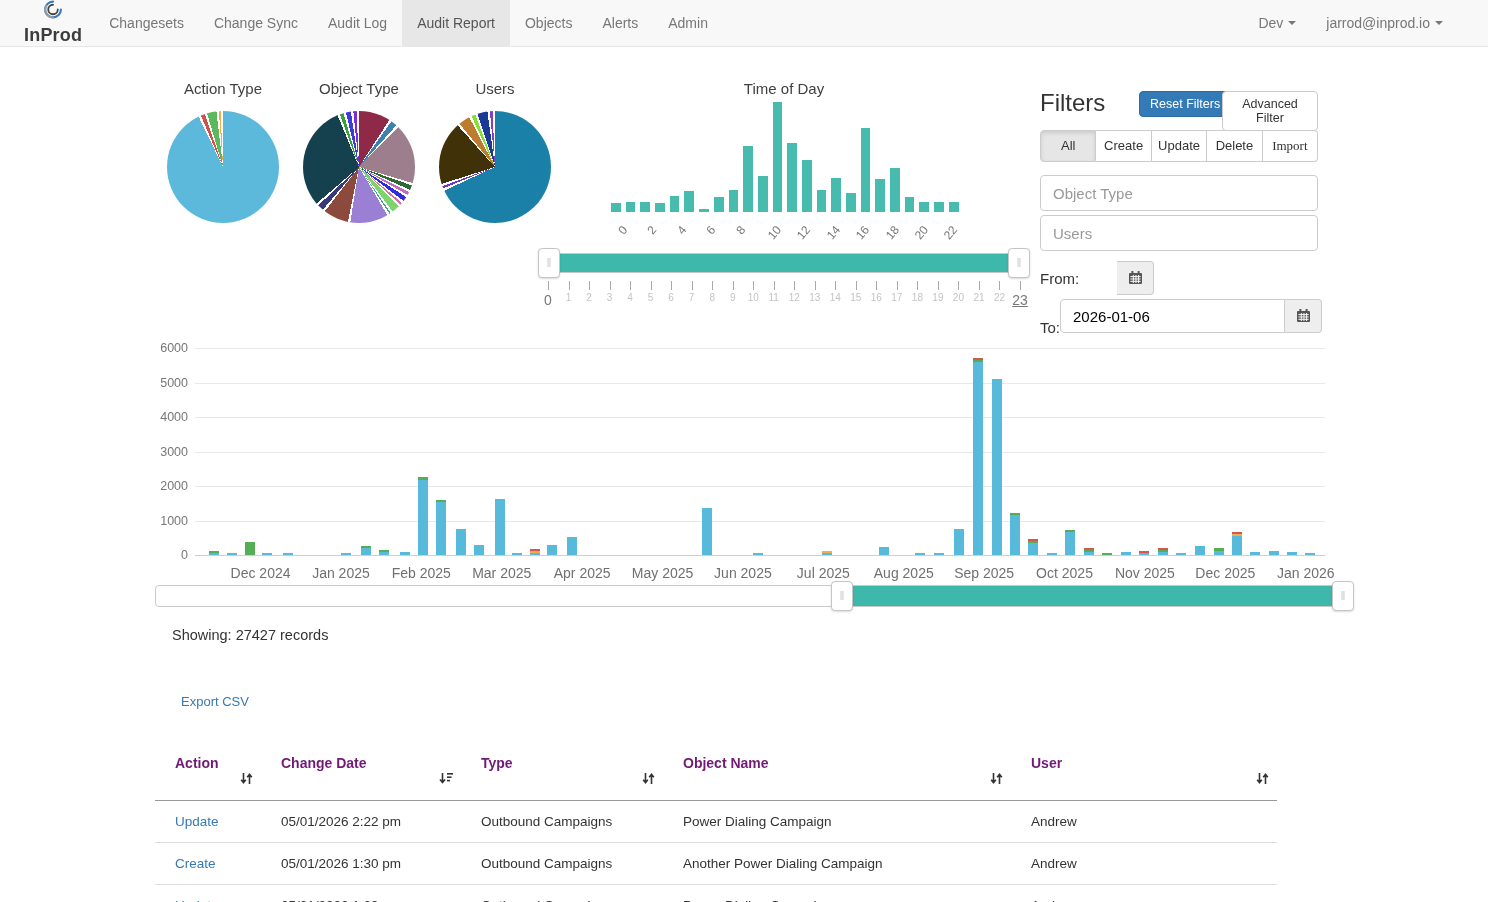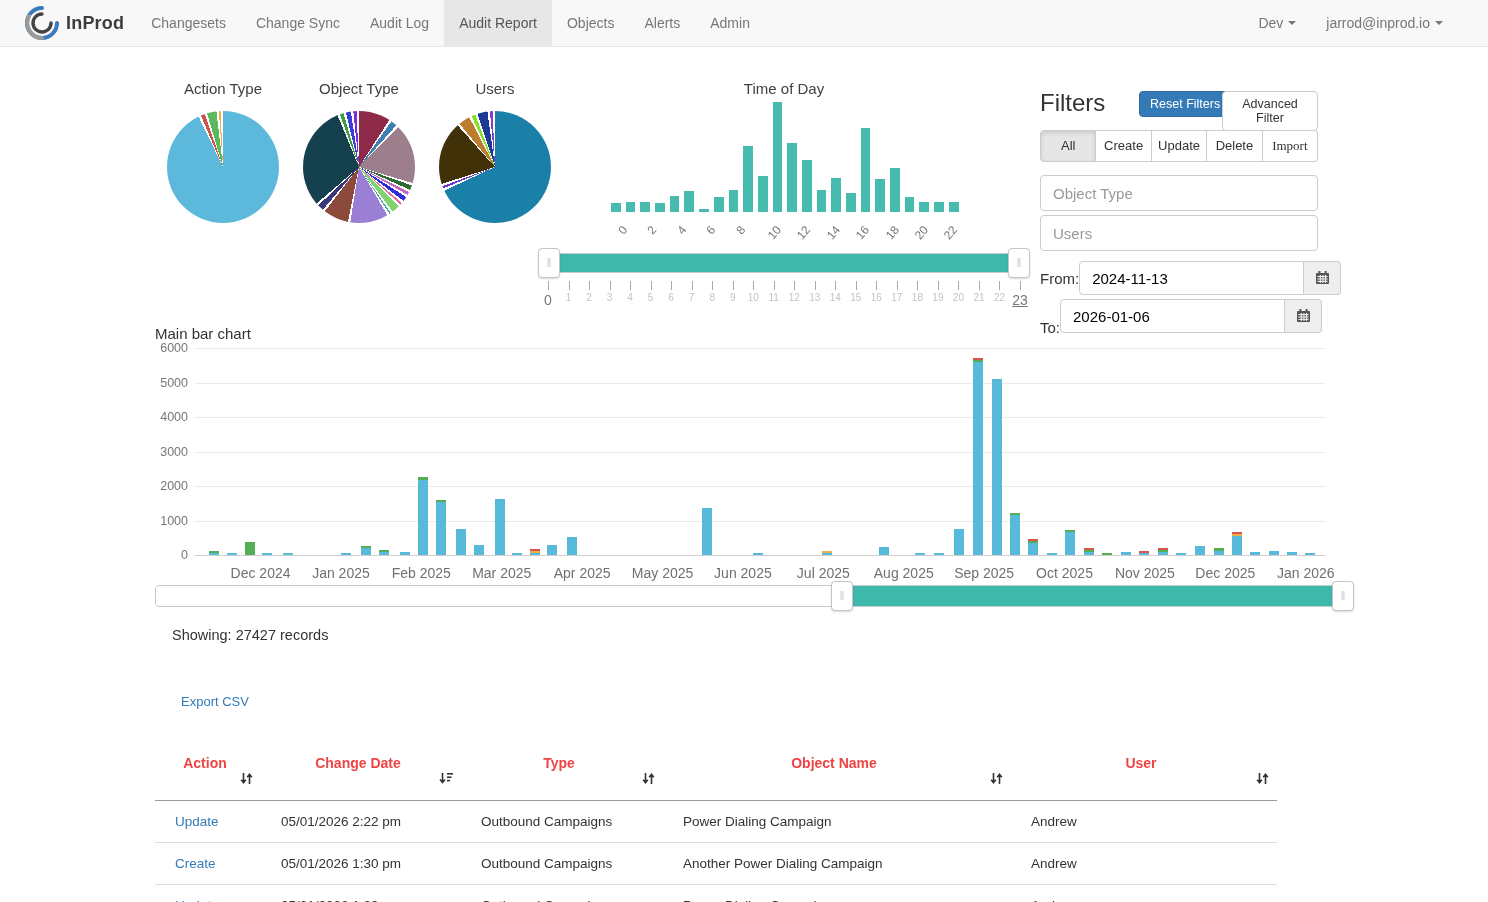--- a/index.html
+++ b/index.html
@@ -2,21 +2,21 @@
 <html><head>
 <meta charset="utf-8">
 <style>
   * { margin:0; padding:0; box-sizing:border-box; }
   html,body { width:1488px; height:902px; overflow:hidden; background:#fff;
     font-family:"Liberation Sans", sans-serif; color:#333; }
   .abs { position:absolute; }
   
   .navbar { position:relative; height:47px; background:#f8f8f8; border-bottom:1px solid #e7e7e7;
     display:flex; align-items:stretch; }
-  .brand { display:flex; align-items:center; gap:6px; padding:0 12px 0 24px; }
+  .brand { display:flex; align-items:center; gap:6px; padding:0 12px 0 24px;flex-direction:column; }
   .brand-text { font-size:18px; font-weight:bold; color:#3c3c3c; letter-spacing:.2px; }
   .nav-items { display:flex; }
   .nav-item { display:flex; align-items:center; padding:0 15px; font-size:14px; color:#777; cursor:pointer; }
   .nav-item.active { background:#e7e7e7; color:#555; }
   .nav-right { margin-left:auto; display:flex; padding-right:30px;text-align:right; }
   .caret { display:inline-block; width:0; height:0; margin-left:5px; vertical-align:middle;
     border-left:4px solid transparent; border-right:4px solid transparent; border-top:4px solid #777; }
   
   .chart-title { font-size:15px; color:#404040; text-align:center; }
   .pie { border-radius:50%; width:112px; height:112px; }
@@ -58,21 +58,21 @@
     font-size:12.5px; color:#777; white-space:nowrap; }
   .mc-bar { position:absolute; bottom:0; width:10px; display:flex; flex-direction:column-reverse; }
   .mc-seg { width:100%; }
   .month-label { position:absolute; top:100%; margin-top:10px; transform:translateX(-50%);
     font-size:14px; color:#707070; white-space:nowrap; }
   
   .showing { font-size:14.5px; color:#333; }
   .raw-title { font-size:30px; color:#333; text-align:center; font-weight:400; }
   .link { color:#337ab7; text-decoration:none; cursor:pointer; }
   table.events { border-collapse:collapse; width:1122px; font-size:13.5px; }
-  table.events th { text-align:center; font-weight:bold; color:#ef4444; padding:10px 8px 12px 20px;
+  table.events th { text-align:left; font-weight:bold; color:#701a75; padding:10px 8px 12px 20px;
     border-bottom:1px solid #9a9a9a; font-size:14px; }
   table.events td { padding:13px 8px 13px 20px; border-bottom:1px solid #ddd; color:#333; }
   .sort-icon { float:right; margin-top:1px; cursor:pointer; }
   .th-inner { display:block; }
 </style>
 </head>
 <body>
 
 <div class="navbar">
   <div class="brand">
@@ -217,21 +217,20 @@
         <span class="btn">Create</span>
         <span class="btn">Update</span>
         <span class="btn">Delete</span>
         <span class="btn">Import</span>
       </div>
     <input class="filter-input" style="margin-top: 13px;" placeholder="Object Type">
     <input class="filter-input" style="margin-top: 4px;" placeholder="Users">
     <div style="display:flex;align-items:center;margin-top:10px;">
       <span class="filter-label" style="width:77px;">From:</span>
       <div class="date-group" style="flex:1;">
-        <input value="2024-11-13" style="">
         <span class="date-addon">
           <svg width="15" height="14" viewBox="0 0 15 14">
             <rect x="1" y="2" width="13" height="11" rx="1" fill="#555"></rect>
             <rect x="3.4" y="0" width="2" height="3.4" fill="#555"></rect>
               <rect x="9.6" y="0" width="2" height="3.4" fill="#555"></rect>
             <rect x="2.4" y="5" width="10.2" height="1.1" fill="#eee"></rect>
               <rect x="2.4" y="7.4" width="10.2" height="1.1" fill="#eee"></rect>
             <rect x="2.4" y="9.8" width="10.2" height="1.1" fill="#eee"></rect>
             <rect x="4.8" y="4" width="1.1" height="8" fill="#eee"></rect>
               <rect x="7.4" y="4" width="1.1" height="8" fill="#eee"></rect>
@@ -255,21 +254,20 @@
             <rect x="4.8" y="4" width="1.1" height="8" fill="#eee"></rect>
               <rect x="7.4" y="4" width="1.1" height="8" fill="#eee"></rect>
               <rect x="10" y="4" width="1.1" height="8" fill="#eee"></rect>
           </svg>
         </span>
       </div>
     </div>
   </div>
 
   <div class="abs" style="left:155px;top:278px;width:1193px;height:300px;">
-    <div style="font-size:15px;color:#333;">Main bar chart</div>
     <div class="abs" id="mc-plot" style="left:40px;top:23px;width:1130px;height:207px;">
         <div class="gridline zero" style="top: 207px;"></div>
         <span class="y-label" style="top: 207px;">0</span>
         <div class="gridline" style="top: 172.5px;"></div>
         <span class="y-label" style="top: 172.5px;">1000</span>
         <div class="gridline" style="top: 138px;"></div>
         <span class="y-label" style="top: 138px;">2000</span>
         <div class="gridline" style="top: 103.5px;"></div>
         <span class="y-label" style="top: 103.5px;">3000</span>
         <div class="gridline" style="top: 69px;"></div>

